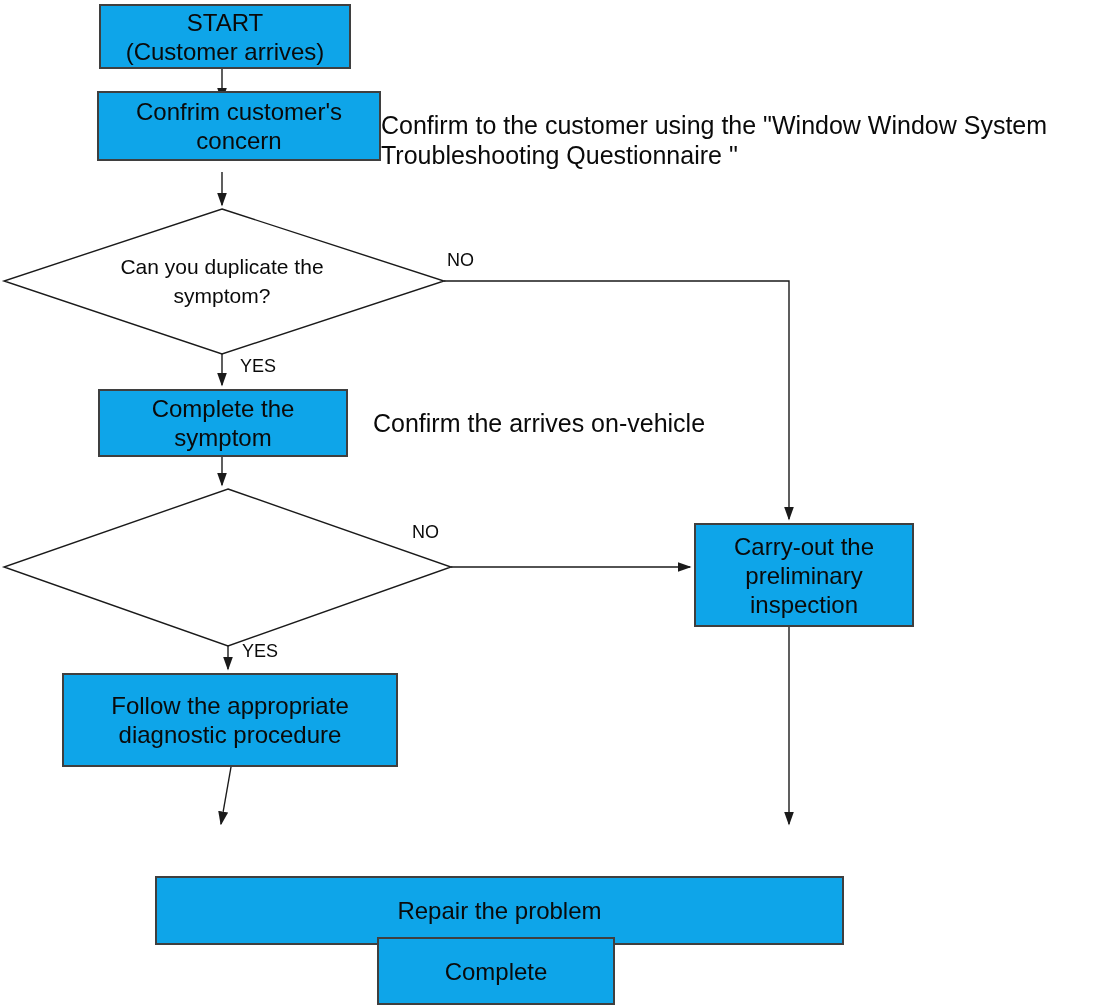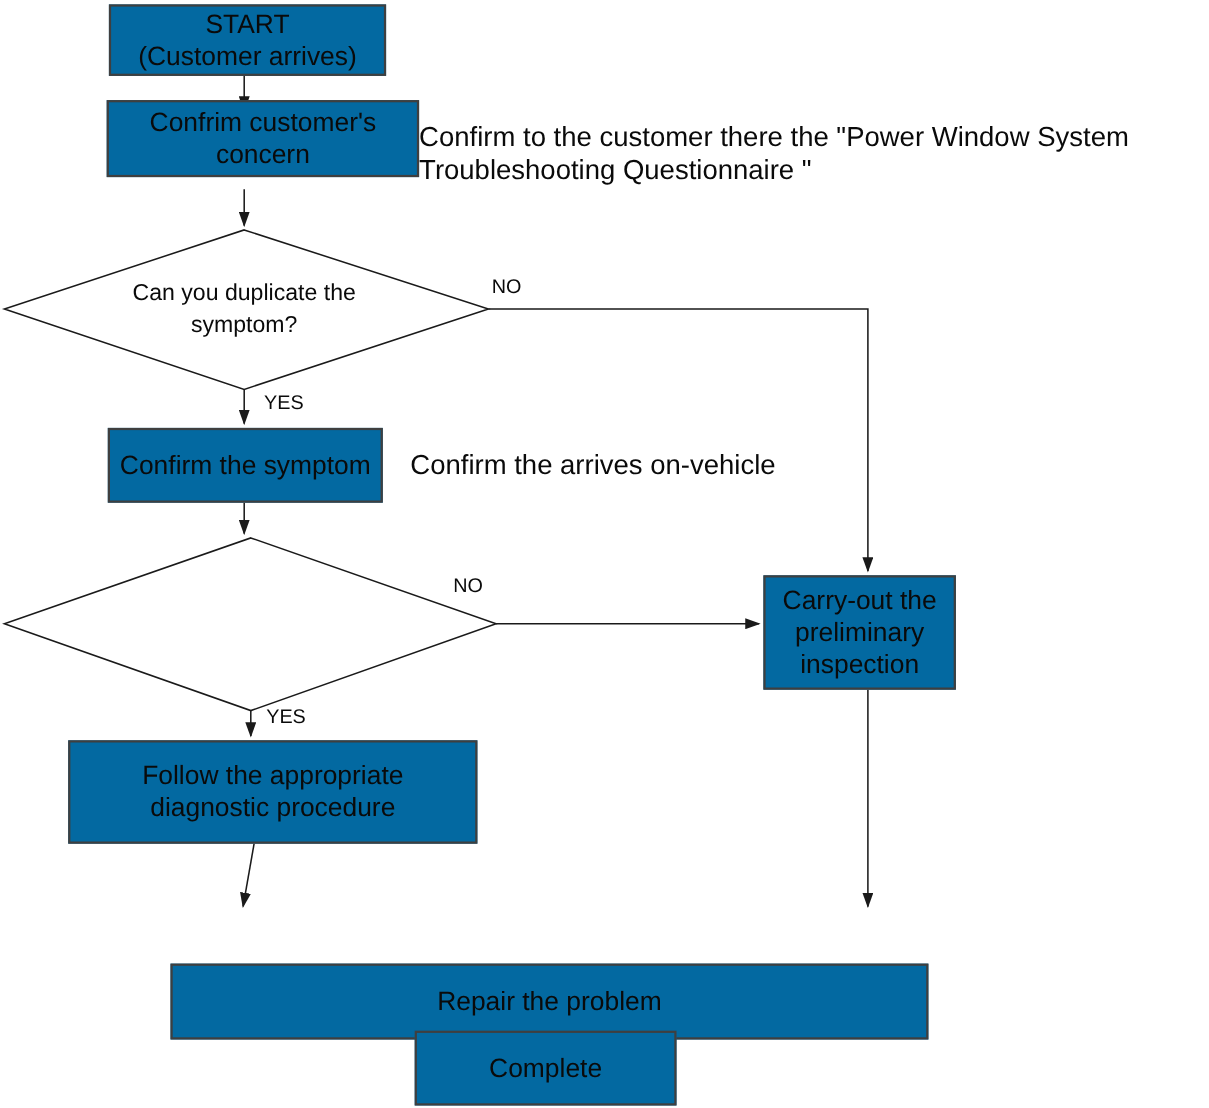--- a/index.html
+++ b/index.html
@@ -15,21 +15,21 @@
   .wires {
     position: absolute;
     left: 0; top: 0;
     width: 1099px; height: 1007px;
     z-index: 1;
   }
   .box {
     position: absolute;
     box-sizing: border-box;
     border: 2px solid #3f3f3f;
-    background: #0369a1;
+    background: #0ea5e9;
     display: flex;
     align-items: center;
     justify-content: center;
     text-align: center;
     font-size: 24px;
     line-height: 29px;
     white-space: pre-line;
     z-index: 2;
   }
   .diamond-text {
@@ -79,43 +79,43 @@
     <path d="M231,767 L221,824" fill="none" stroke="#1a1a1a" stroke-width="1.4" marker-end="url(#ah)"></path>
     <path d="M502,898 V932" fill="none" stroke="#1a1a1a" stroke-width="1.4" marker-end="url(#ah)"></path>
   </svg>
 
   <div class="box" style="left:99px; top:4px; width:252px; height:65px;">START
 (Customer arrives)</div>
 
   <div class="box" style="left:97px; top:91px; width:284px; height:70px;">Confrim customer's
 concern</div>
 
-  <div class="box" style="left:98px; top:389px; width:250px; height:68px;">Confirm the symptom</div>
+  <div class="box" style="left:98px; top:389px; width:250px; height:68px;">Complete the symptom</div>
 
-  <div class="box" style="left:694px; top:523px; width:175px; height:104px;">Carry-out the
+  <div class="box" style="left:694px; top:523px; width:220px; height:104px;">Carry-out the
 preliminary
 inspection</div>
 
-  <div class="box" style="left:62px; top:673px; width:372px; height:94px;">Follow the appropriate
+  <div class="box" style="left:62px; top:673px; width:336px; height:94px;">Follow the appropriate
 diagnostic procedure</div>
 
   <div class="box" style="left:155px; top:876px; width:689px; height:69px;">Repair the problem</div>
 
   <div class="box" style="left:377px; top:937px; width:238px; height:68px;">Complete</div>
 
   <div class="diamond-text" style="left:52px; top:252px; width:340px;">Can you duplicate the
 symptom?</div>
 
 
   <div class="branch-label" style="left:447px; top:250px;">NO</div>
 
   <div class="branch-label" style="left:240px; top:356px;">YES</div>
 
   <div class="branch-label" style="left:412px; top:522px;">NO</div>
 
   <div class="branch-label" style="left:242px; top:641px;">YES</div>
 
-  <div class="note" style="left:381px; top:110px; width:700px;">Confirm to the customer there the "Power Window System
+  <div class="note" style="left:381px; top:110px; width:700px;">Confirm to the customer using the "Window Window System
 Troubleshooting Questionnaire "</div>
 
   <div class="note" style="left:373px; top:408px; width:500px;">Confirm the arrives on-vehicle</div>
 
 </div>
 
 </body></html>

